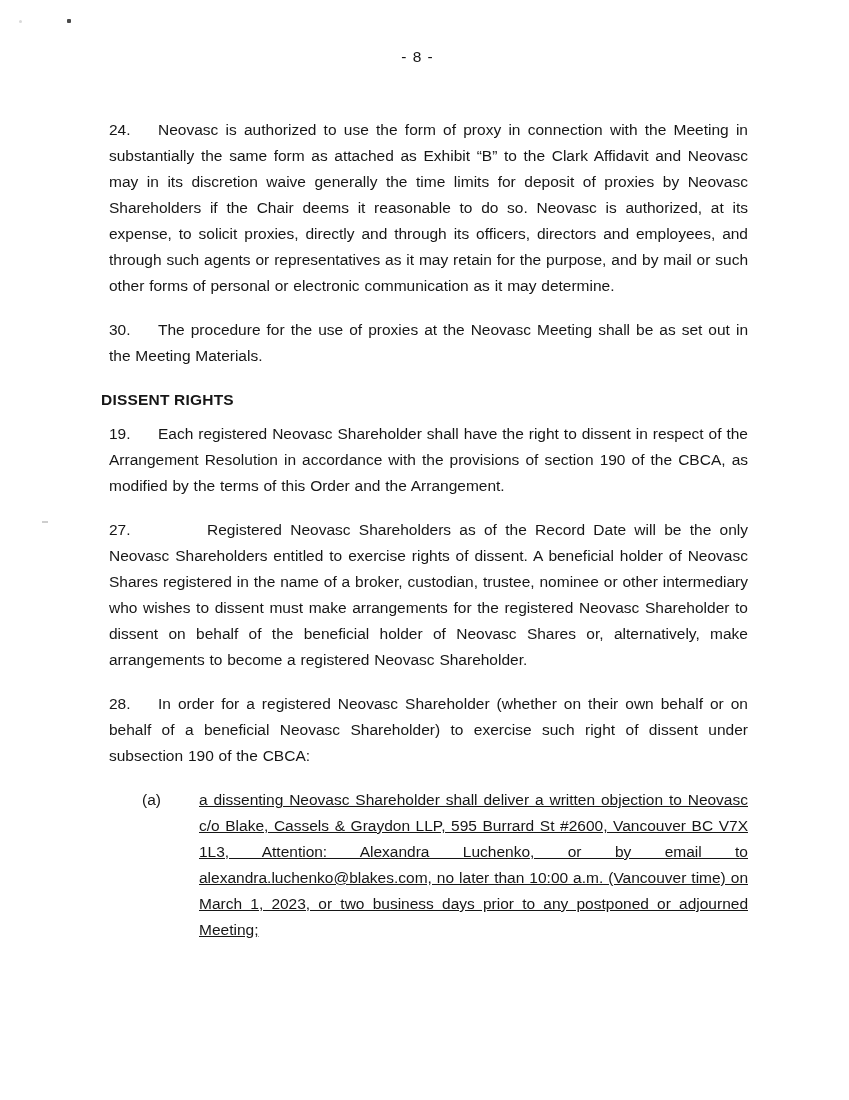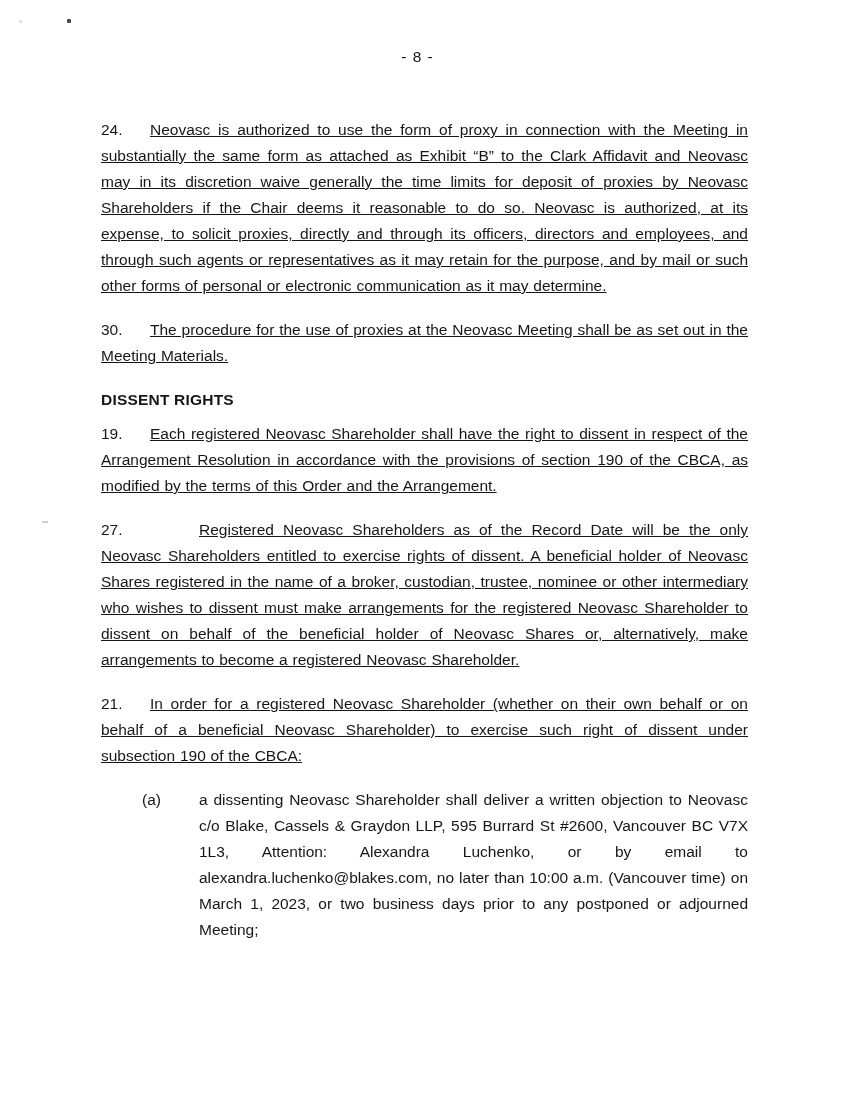--- a/index.html
+++ b/index.html
@@ -37,23 +37,22 @@
     line-height: 26px;
     letter-spacing: 0.2px;
     margin: 0 0 8px 0;
   }
   .heading.spaced-above {
   }
   .para {
     font-size: 15.5px;
     line-height: 26px;
     text-align: justify;
-    margin: 0 0 18px 0;
+    margin: 0 0 18px 8px;
     word-spacing: 0.5px;
-    text-decoration: underline;
   }
   .pnum {
     display: inline-block;
     width: 49px;
     text-align: left;
   }
   .pnum.wide {
     width: 98px;
   }
   .subitem {
@@ -63,20 +62,21 @@
     line-height: 26px;
   }
   .subitem-label {
     flex: 0 0 57px;
   }
   .subitem-text {
     flex: 1 1 auto;
     width: 549px;
     text-align: justify;
     word-spacing: 0.5px;
+    text-decoration: underline;
   }
   
   .speck {
     position: absolute;
     background: #b9b9b9;
   }
   .speck.s1 { left: 19px;  top: 20px;  width: 3px; height: 3px; border-radius: 50%; opacity: .55; }
   .speck.s2 { left: 67px;  top: 19px;  width: 4px; height: 4px; background: #4a4a4a; border-radius: 1px; }
   .speck.s3 { left: 42px;  top: 521px; width: 6px; height: 2px; opacity: .7; }
 </style>
@@ -97,21 +97,21 @@
     <p class="para"><span class="pnum">24.</span><span>Neovasc is authorized to use the form of proxy in connection with the Meeting in substantially the same form as attached as Exhibit “B” to the Clark Affidavit and Neovasc may in its discretion waive generally the time limits for deposit of proxies by Neovasc Shareholders if the Chair deems it reasonable to do so.  Neovasc is authorized, at its expense, to solicit proxies, directly and through its officers, directors and employees, and through such agents or representatives as it may retain for the purpose, and by mail or such other forms of personal or electronic communication as it may determine.</span></p>
 
     <p class="para"><span class="pnum">30.</span><span>The procedure for the use of proxies at the Neovasc Meeting shall be as set out in the Meeting Materials.</span></p>
 
     <div class="heading spaced-above">DISSENT RIGHTS</div>
 
     <p class="para"><span class="pnum">19.</span><span>Each registered Neovasc Shareholder shall have the right to dissent in respect of the Arrangement Resolution in accordance with the provisions of section 190 of the CBCA, as modified by the terms of this Order and the Arrangement.</span></p>
 
     <p class="para"><span class="pnum wide">27.</span><span>Registered Neovasc Shareholders as of the Record Date will be the only Neovasc Shareholders entitled to exercise rights of dissent. A beneficial holder of Neovasc Shares registered in the name of a broker, custodian, trustee, nominee or other intermediary who wishes to dissent must make arrangements for the registered Neovasc Shareholder to dissent on behalf of the beneficial holder of Neovasc Shares or, alternatively, make arrangements to become a registered Neovasc Shareholder.</span></p>
 
-    <p class="para"><span class="pnum">21.</span><span>In order for a registered Neovasc Shareholder (whether on their own behalf or on behalf of a beneficial Neovasc Shareholder) to exercise such right of dissent under subsection 190 of the CBCA:</span></p>
+    <p class="para"><span class="pnum">28.</span><span>In order for a registered Neovasc Shareholder (whether on their own behalf or on behalf of a beneficial Neovasc Shareholder) to exercise such right of dissent under subsection 190 of the CBCA:</span></p>
 
     <div class="subitem">
       <span class="subitem-label">(a)</span>
       <span class="subitem-text">a dissenting Neovasc Shareholder shall deliver a written objection to Neovasc c/o Blake, Cassels &amp; Graydon LLP, 595 Burrard St #2600, Vancouver BC V7X 1L3, Attention: Alexandra Luchenko, or by email to alexandra.luchenko@blakes.com, no later than 10:00 a.m. (Vancouver time) on March 1, 2023, or two business days prior to any postponed or adjourned Meeting;</span>
     </div>
 
   </div>
 </div>
 
 </body></html>

